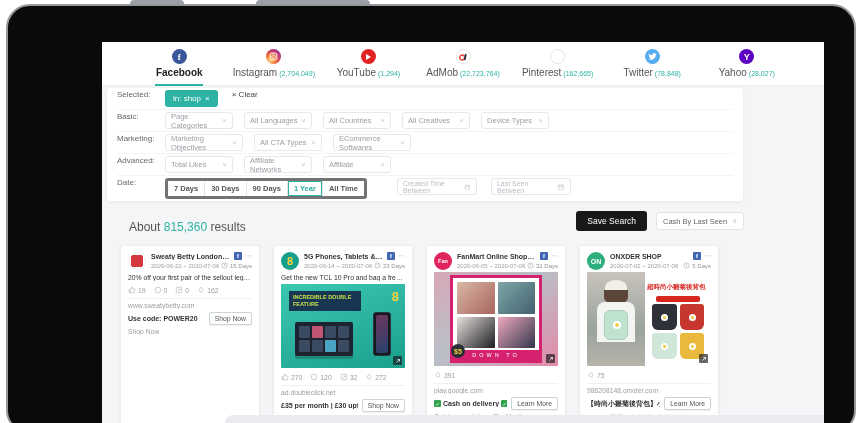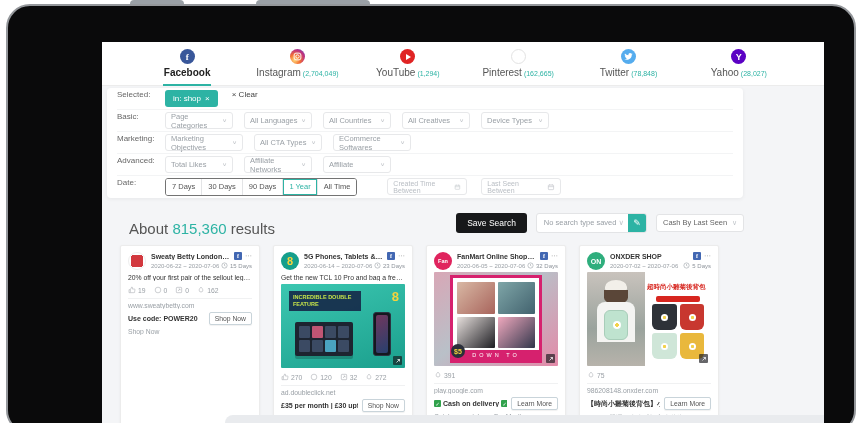--- a/index.html
+++ b/index.html
@@ -42,32 +42,32 @@
   .frow { display:flex; min-height:22px; border-bottom:1px solid #f3f4f5; padding:2px 0; }
   .frow:last-child { border-bottom:none; }
   .flabel { width:48px; font-size:8px; color:#666; flex-shrink:0; }
   .chip { background:#2db3a4; color:#fff; font-size:8px; padding:3px 8px; border-radius:3px;
     display:inline-flex; gap:4px; align-items:center; cursor:pointer; }
   .clear { font-size:8px; color:#444; margin-left:14px; cursor:pointer; }
   .sel { width:68px; height:17px; border:1px solid #e7e8ea; border-radius:3px; margin-right:11px;
     display:flex; align-items:center; justify-content:space-between; padding:0 5px;
     font-size:7.5px; color:#9aa0a6; background:#fff; cursor:pointer; }
   .sel .cv { font-size:7px; color:#c2c6cb; transform:scaleY(.7); }
-  .seg { display:flex; border:1px solid #737373; border-radius:3px; overflow:hidden; margin-right:30px; }
+  .seg { display:flex; border:3px solid #737373; border-radius:3px; overflow:hidden; margin-right:30px;font-weight:bold; }
   .seg > div { font-size:7.5px; color:#555; padding:3px 6px; border-right:1px solid #e3e4e6;
     background:#fff; cursor:pointer; white-space:nowrap; }
   .seg > div:last-child { border-right:none; }
   .seg > div.on { color:#2db3a4; box-shadow:inset 0 0 0 1px #2db3a4; }
   .dinput { width:80px; height:17px; border:1px solid #e7e8ea; border-radius:3px; margin-right:14px;
     display:flex; align-items:center; justify-content:space-between; padding:0 5px;
     font-size:7px; color:#b9bec4; cursor:pointer; }
 
   
   .resrow { position:absolute; left:5px; top:166px; width:637px; display:flex; align-items:center; }
-  .about { font-size:15px; color:#555; margin-left:22px;margin-top:12px; }
+  .about { font-size:12px; color:#555; margin-left:22px;margin-top:12px; }
   .about b { color:#2db3a4; font-weight:normal; }
   .resrow .sp { flex:1; }
   .savebtn { background:#17181a; color:#fff; font-size:8.5px; padding:5px 11px; border-radius:3px; cursor:pointer; }
   .savedsel { display:flex; align-items:center; margin-left:9px; border:1px solid #e3e4e6;
     border-radius:3px; overflow:hidden; background:#fff; cursor:pointer; }
   .savedsel .tx { font-size:7.5px; color:#9aa0a6; padding:0 4px 0 7px; line-height:18px; white-space:nowrap; }
   .savedsel .pen { width:18px; height:18px; background:#2db3a4; color:#fff; display:flex;
     align-items:center; justify-content:center; font-size:9px; }
   .sortsel { margin-left:9px; width:88px; height:18px; border:1px solid #e3e4e6; border-radius:3px;
     background:#fff; display:flex; align-items:center; justify-content:space-between;
@@ -208,20 +208,32 @@
       <div class="tab">
         <span class="ic ic-yt">
             <i class="tri"></i>
           </span>
         <span class="lr">
             <span class="lb">YouTube</span>
             <span class="ct">(1,294)</span>
           </span>
       </div>
       <div class="tab">
+        <span class="ic ic-ad">
+          <svg class="i" width="10" height="10" viewBox="0 0 24 24" fill="none">
+              <circle cx="10" cy="13" r="6" stroke="#e8453c" stroke-width="3.4"></circle>
+              <rect x="15.5" y="4" width="4.2" height="16" rx="2.1" fill="#28344d" transform="rotate(10 17.6 12)"></rect>
+            </svg>
+        </span>
+        <span class="lr">
+            <span class="lb">AdMob</span>
+            <span class="ct">(22,723,764)</span>
+          </span>
+      </div>
+      <div class="tab">
         <span class="ic ic-pin">P</span>
         <span class="lr">
             <span class="lb">Pinterest</span>
             <span class="ct">(162,665)</span>
           </span>
       </div>
       <div class="tab">
         <span class="ic ic-tw">
           <svg class="i" width="9" height="9" viewBox="0 0 24 24" fill="#fff">
               <path d="M23 5.1c-.8.4-1.7.6-2.6.8a4.5 4.5 0 0 0 2-2.5c-.9.5-1.8.9-2.9 1.1a4.5 4.5 0 0 0-7.7 4.1A12.8 12.8 0 0 1 2.5 3.9a4.5 4.5 0 0 0 1.4 6c-.7 0-1.4-.2-2-.5v.1c0 2.2 1.5 4 3.6 4.4-.7.2-1.4.2-2 .1a4.5 4.5 0 0 0 4.2 3.1A9 9 0 0 1 1 18.9a12.7 12.7 0 0 0 6.9 2c8.3 0 12.8-6.9 12.8-12.8v-.6c.9-.6 1.6-1.4 2.3-2.4z"></path>
@@ -328,26 +340,20 @@
         </span>
       </div>
     </div>
 
     <div class="resrow">
       <span class="about">
         <span>About</span> <b>815,360</b> <span>results</span>
       </span>
       <span class="sp"></span>
       <span class="savebtn">Save Search</span>
-      <span class="savedsel">
-        <span class="tx"><span>No search type saved</span> <span style="color:#c2c6cb">∨</span></span>
-        <span class="pen">
-            <span>✎</span>
-          </span>
-      </span>
       <span class="sortsel">
         <span>Cash By Last Seen</span>
           <span style="color:#c2c6cb;font-size:7px">∨</span>
       </span>
     </div>
 
 
     <div class="cards">
 
       <div class="card">

